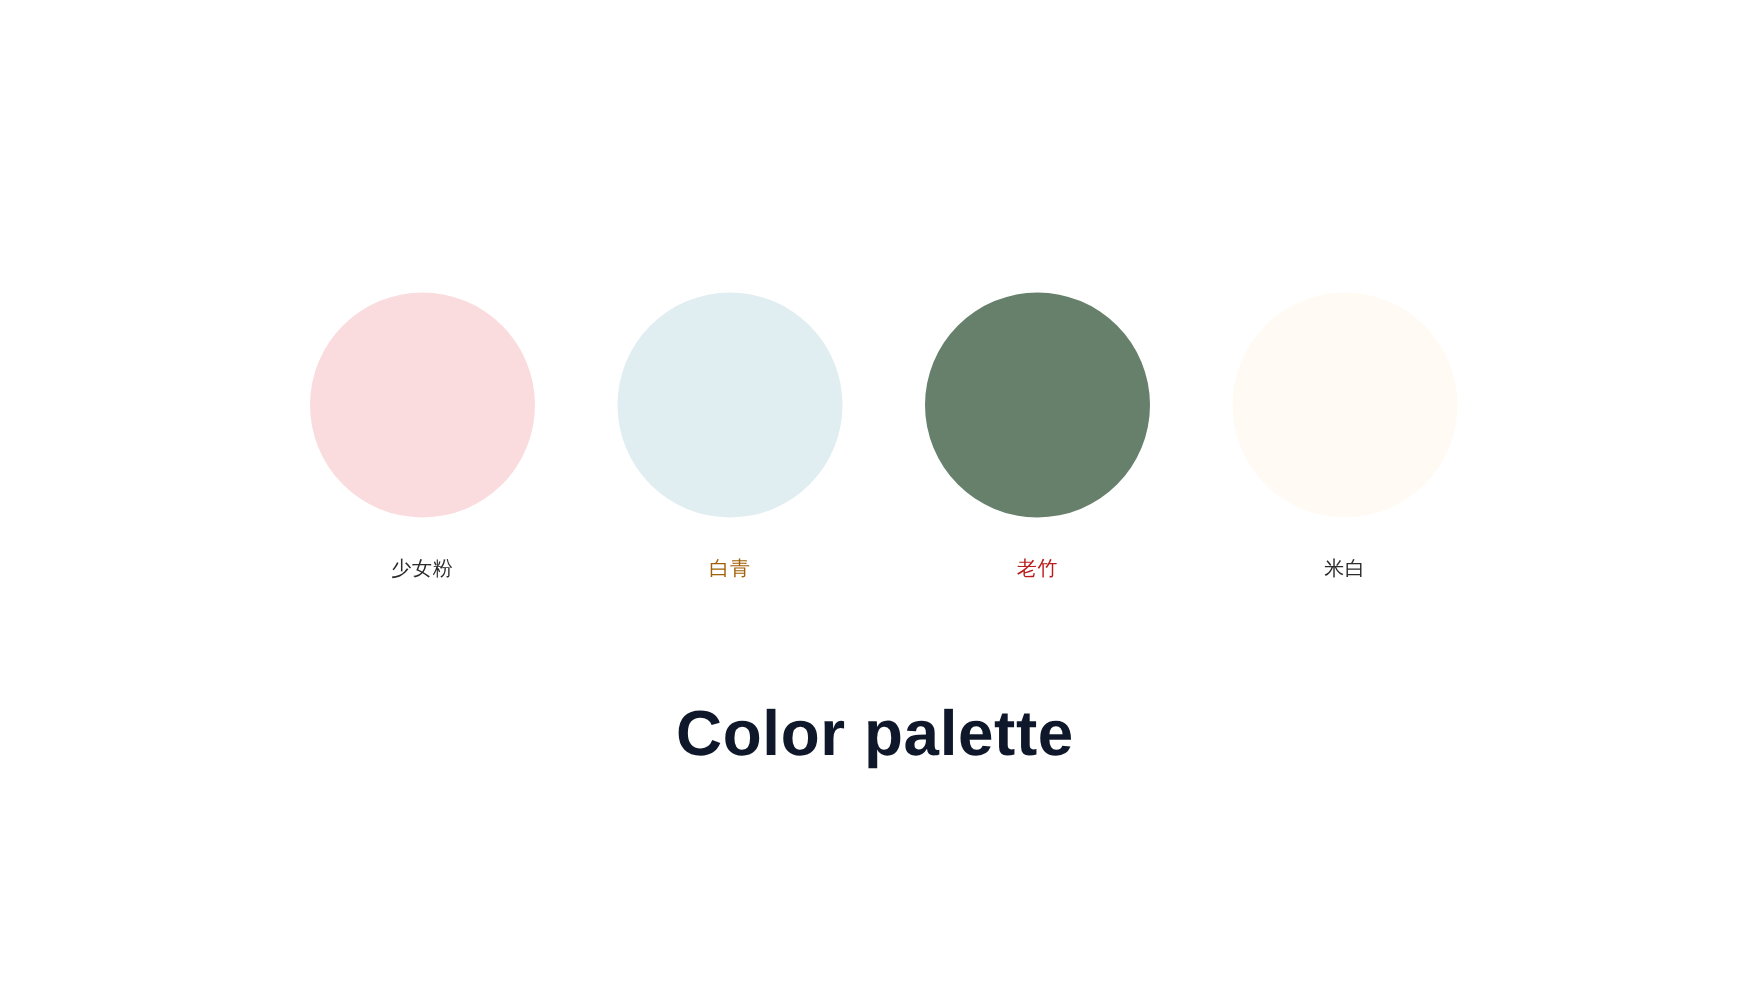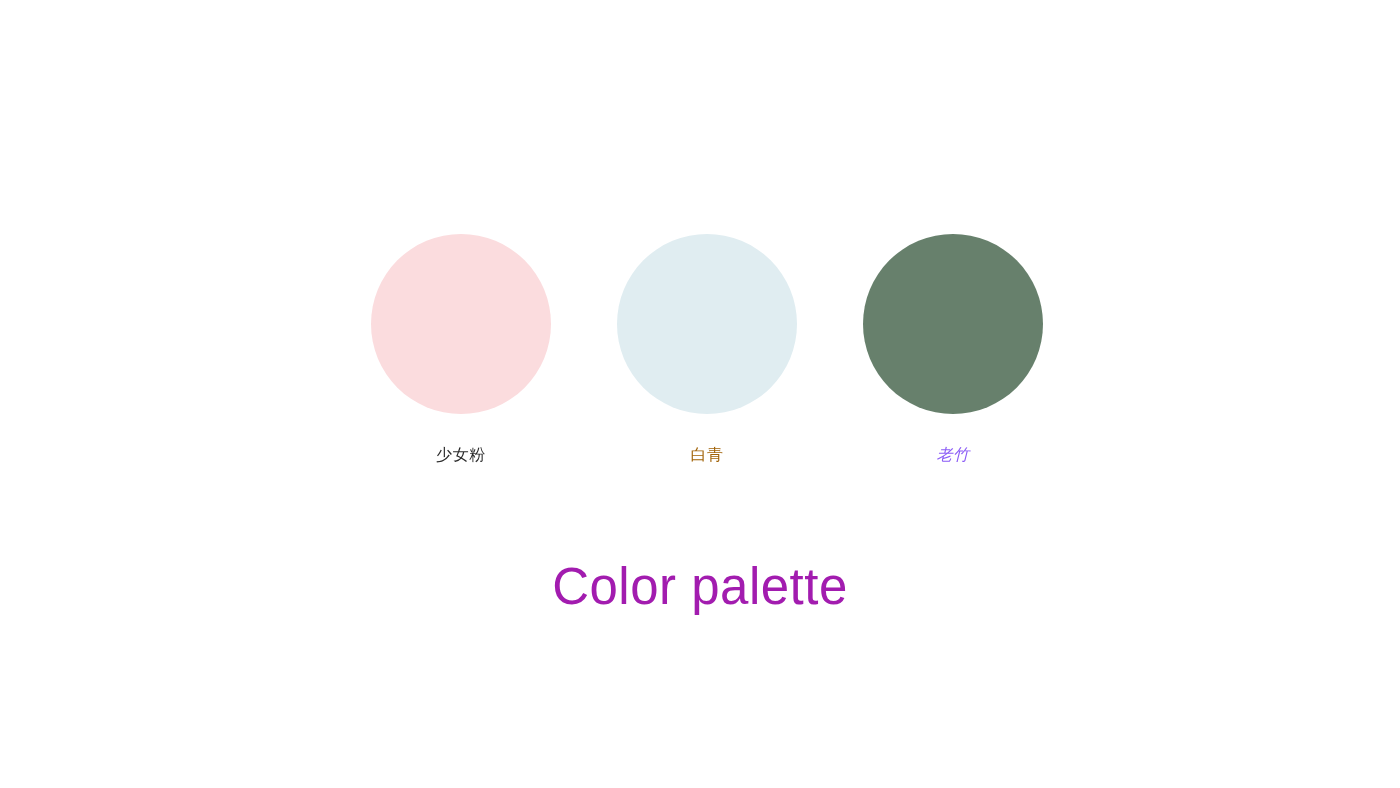--- a/index.html
+++ b/index.html
@@ -89,21 +89,25 @@
       <span class="swatch-label" style="color: rgb(43, 43, 43);">少女粉</span>
     </div>
 
     <div class="swatch">
       <span class="swatch-dot" style="background: rgb(224, 237, 241);"></span>
       <span class="swatch-label" style="color: #a16207;">白青</span>
     </div>
 
     <div class="swatch">
       <span class="swatch-dot" style="background: rgb(103, 128, 108);"></span>
-      <span class="swatch-label" style="color: #8b5cf6; font-style: italic;">老竹</span>
+      <span class="swatch-label" style="color: #b91c1c;">老竹</span>
     </div>
 
+    <div class="swatch">
+      <span class="swatch-dot" style="background: rgb(255, 251, 244);"></span>
+      <span class="swatch-label" style="color: rgb(43, 43, 43);">米白</span>
+    </div>
 
   </div>
 
-  <div class="palette-title" style="color: #a21caf;">Color palette</div>
+  <div class="palette-title" style="color: #0f172a; font-weight: bold;">Color palette</div>
 
 </div>
 
 </body></html>

